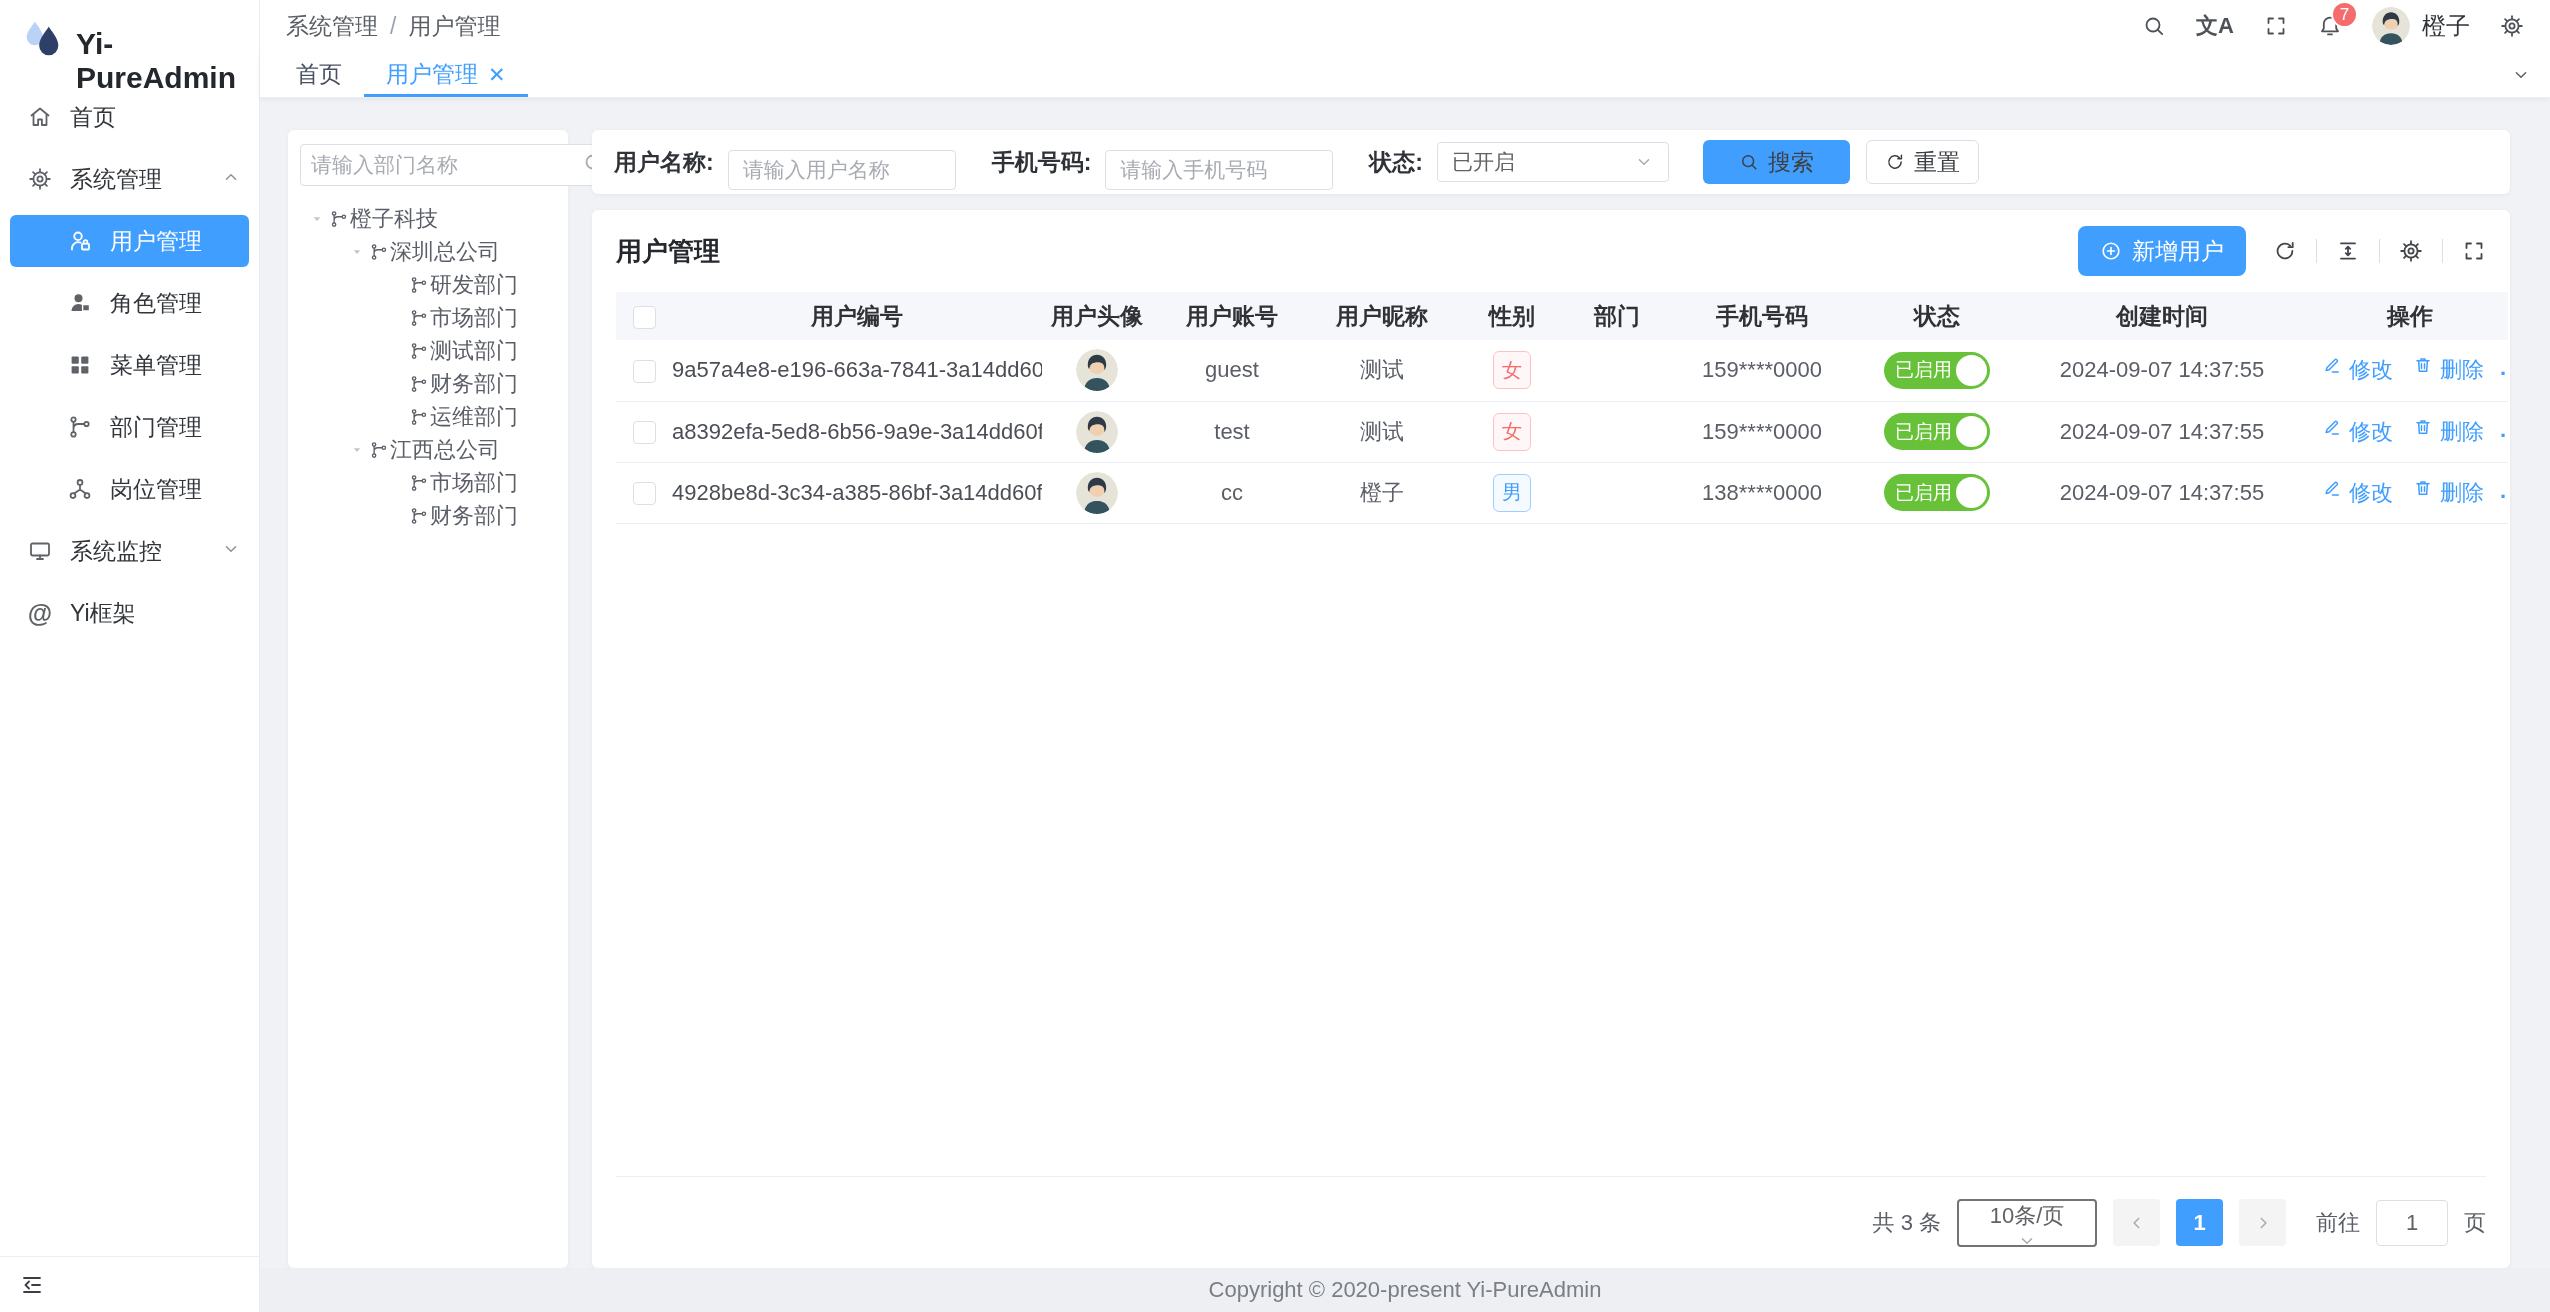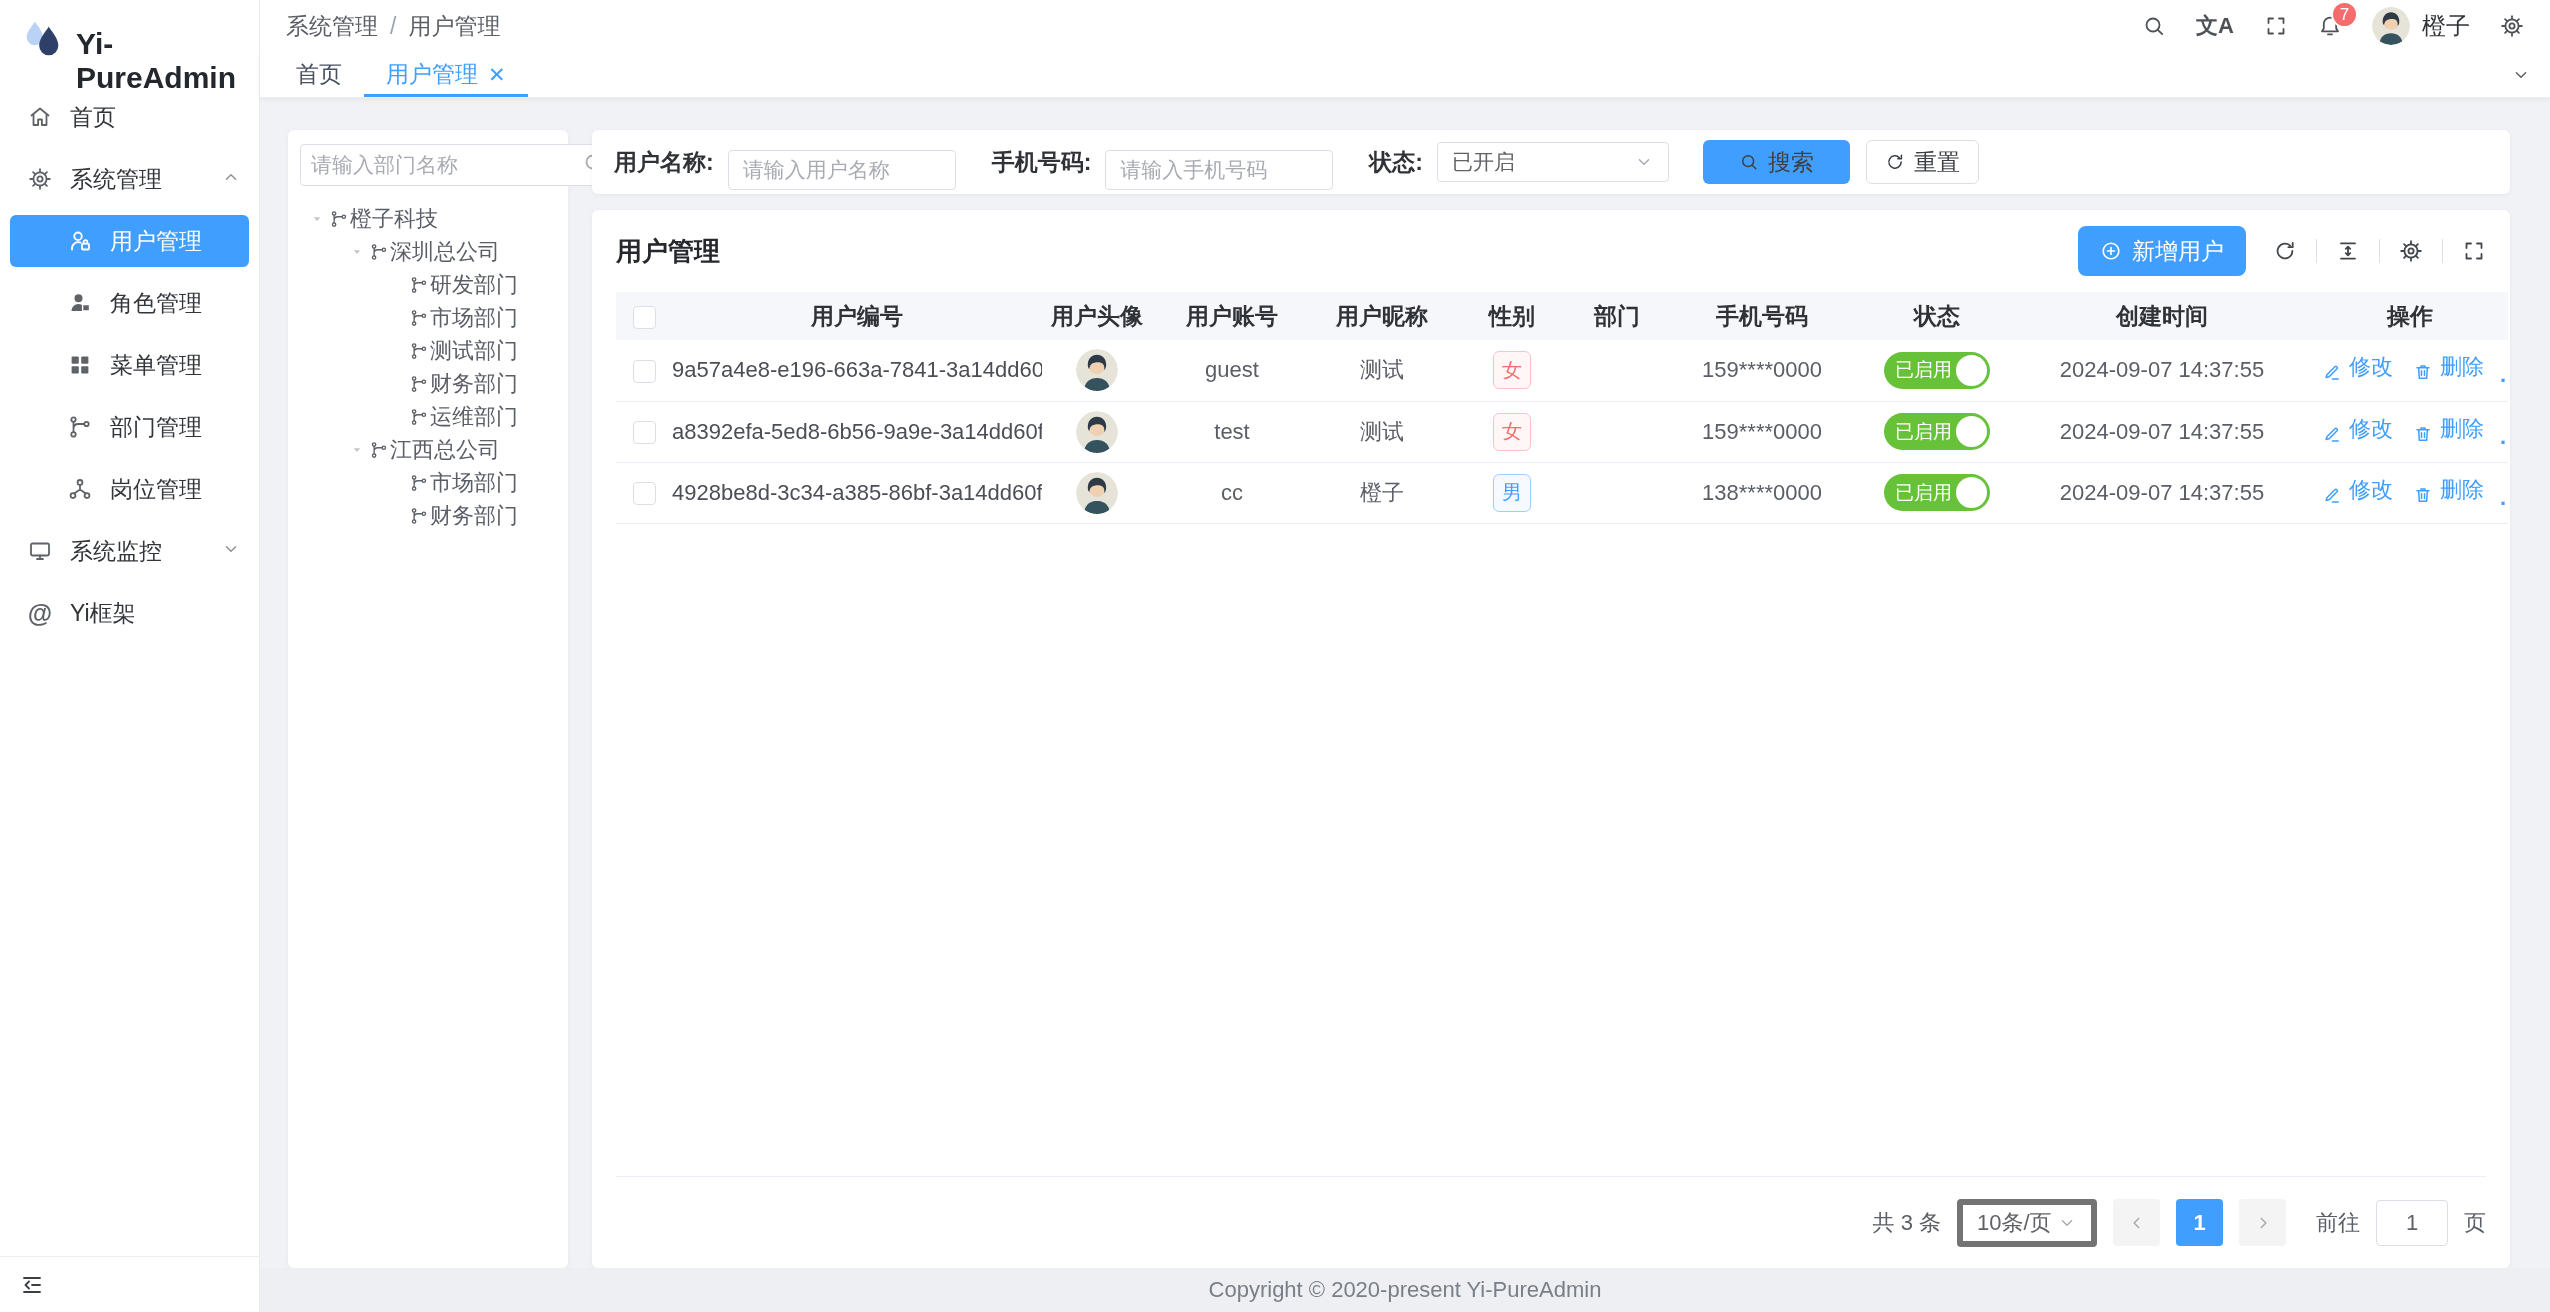--- a/index.html
+++ b/index.html
@@ -83,27 +83,27 @@
   thead th { background:#f6f7fa; height:48px; font-size:23px; font-weight:bold; color:#2f3237; text-align:center; }
   tbody td { height:61px; border-bottom:1px solid #ebeef5; text-align:center; font-size:22px; color:#5a5e66; overflow:hidden; white-space:nowrap; }
   .checkbox { width:23px; height:23px; border:1px solid #dcdfe6; border-radius:4px; background:#fff; display:inline-block; vertical-align:middle; cursor:pointer; }
   .avatar { width:42px; height:42px; border-radius:50%; overflow:hidden; display:inline-flex; vertical-align:middle; }
   .tag { display:inline-flex; align-items:center; justify-content:center; min-width:38px; height:38px; padding:0 7px; border-radius:6px; font-size:20px; border:1px solid; }
   .tag.female { color:#f56c6c; border-color:#fbc4c4; background:#fff7f7; }
   .tag.male { color:#409eff; border-color:#a0cfff; background:#f4faff; }
   .switch { position:relative; display:inline-flex; align-items:center; height:37px; border-radius:19px; background:#67C23A; cursor:pointer; vertical-align:middle; }
   .switch-text { color:#fff; font-size:19px; margin:0 38px 0 11px; }
   .switch-knob { position:absolute; right:3px; top:3px; width:31px; height:31px; background:#fff; border-radius:50%; }
-  .link { color:#409EFF; font-size:22px; display:inline-flex; align-items:flex-end; gap:7px; margin:0 10px; cursor:pointer; }
+  .link { color:#409EFF; font-size:22px; display:inline-flex; align-items:flex-start; gap:7px; margin:0 10px; cursor:pointer; }
   .link .l-icon { display:flex; }
   .more-dots { color:#409EFF; font-size:22px; font-weight:bold; letter-spacing:1px; cursor:pointer; margin-left:6px; }
 
   .table-spacer { flex:1; }
   .pager-bar { height:92px; border-top:1px solid #ebeef5; display:flex; align-items:center; justify-content:flex-end; gap:16px; font-size:22px; color:#5a5e66; flex-shrink:0; }
-  .pager-size { width:140px; height:48px; border:6px solid #737373; border-radius:4px; display:flex; align-items:center; justify-content:space-between; padding:0 14px; color:#606266; cursor:pointer; }
+  .pager-size { width:140px; height:48px; border:2px solid #737373; border-radius:4px; display:flex; align-items:center; justify-content:space-between; padding:0 14px; color:#606266; cursor:pointer;flex-direction:column; }
   .pg-btn { width:47px; height:47px; border-radius:4px; background:#f4f4f5; color:#a8abb2; display:flex; align-items:center; justify-content:center; cursor:pointer; }
   .pg-cur { width:47px; height:47px; border-radius:4px; background:#409EFF; color:#fff; font-weight:bold; display:flex; align-items:center; justify-content:center; font-size:22px; cursor:pointer; }
   .goto-input { width:72px; height:46px; border:1px solid #dcdfe6; border-radius:4px; text-align:center; font-size:22px; color:#606266; outline:none; font-family:inherit; }
 
   .footer { height:44px; background:#edeff3; display:flex; align-items:center; justify-content:center; font-size:22px; color:#7a7f87; flex-shrink:0; }
 </style>
 </head>
 <body>
 
 <div class="app">

